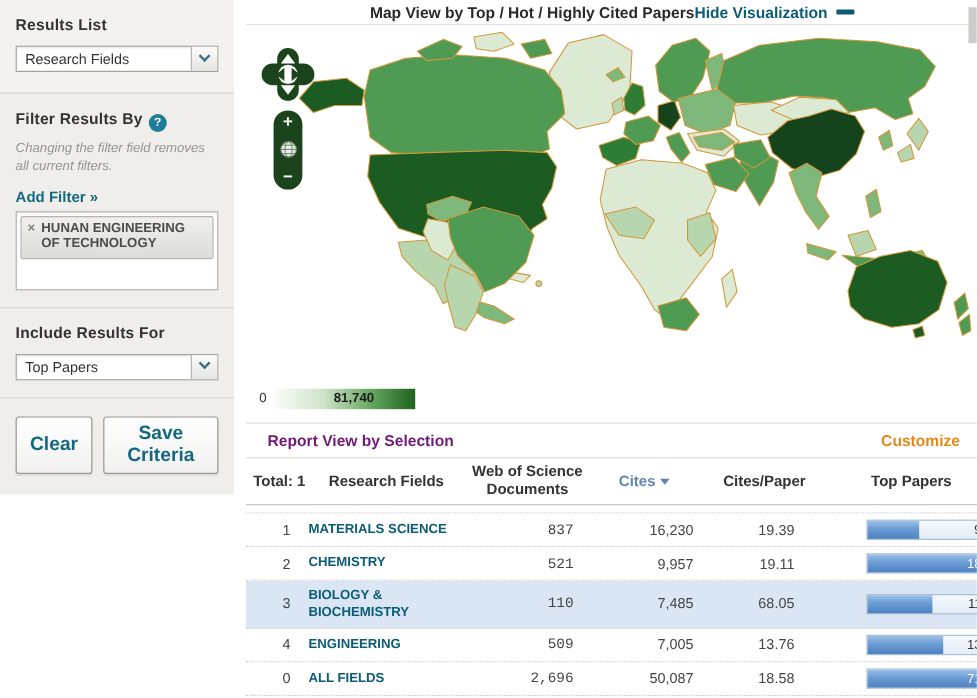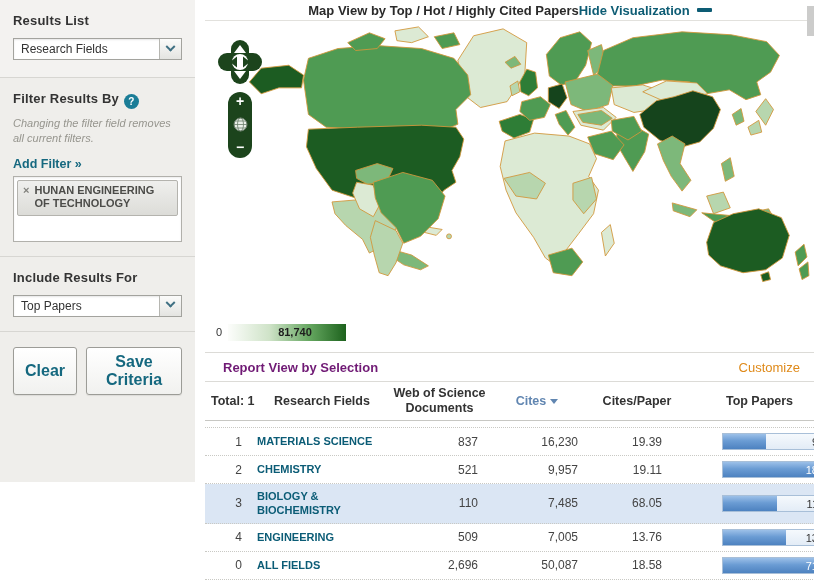--- a/index.html
+++ b/index.html
@@ -2,21 +2,21 @@
 <html><head>
 <meta charset="utf-8">
 <style>
   * { box-sizing: border-box; margin: 0; padding: 0; }
   html,body { width:814px; height:582px; }
   body {
     position:relative; overflow:hidden; background:#fff;
     font-family:"Liberation Sans","DejaVu Sans",sans-serif; color:#333;
   }
   
-  .sidebar { position:absolute; left:0; top:0; width:195px; height:482px; background:#efeeeb; }
+  .sidebar { position:absolute; left:0; top:0; width:195px; height:412px; background:#efeeeb; }
   .sb-section { padding:13px 13px 14px; border-bottom:1px solid #d7d6d2; }
   .sb-section.first { background:#f3f2f0; padding-bottom:17px; }
   .sb-heading { font-size:13px; font-weight:bold; color:#333; margin-bottom:10px; letter-spacing:.2px; }
   .selectbox { height:22px; background:#fff; border:1px solid #a3a39e; display:flex; align-items:center;
     justify-content:space-between; font-size:12px; color:#333; padding-left:7px; cursor:pointer;
     box-shadow:inset 0 1px 2px rgba(0,0,0,.10); }
   .selectbox .chev-btn { width:22px; height:20px; border-left:1px solid #b6b6b1;
     background:linear-gradient(#fbfbfa,#e4e4e1); display:flex; align-items:center; justify-content:center; }
   .chev { width:7px; height:7px; border-right:2px solid #3f7083; border-bottom:2px solid #3f7083;
     transform:rotate(45deg) translate(-2px,-2px); }
@@ -52,36 +52,36 @@
   
   .legend { display:flex; align-items:center; gap:6px; padding-left:11px; height:20px; margin-top:6px; }
   .legend-min { font-size:11px; color:#333; }
   .legend-grad { position:relative; width:118px; height:17px;
     background:linear-gradient(90deg,#fcfdfb 0%,#cfe3c8 35%,#63a55e 70%,#1d621d 100%); }
   .legend-max { position:absolute; left:34px; top:2px; font-size:11px; font-weight:bold; color:#1e1e1e;padding-left:16px; }
   
   .report-header { margin-top:10px; height:30px; border-top:1px solid #dcdbd7; border-bottom:1px solid #dcdbd7;
     display:flex; align-items:center; justify-content:space-between; padding:0 14px 0 18px; }
   .report-title { font-size:13px; font-weight:bold; color:#701a75; }
-  .customize { color:#df8a1a; font-weight:normal; font-size:13px; cursor:pointer;margin-left:20px; }
+  .customize { color:#df8a1a; font-weight:bold; font-size:13px; cursor:pointer;margin-left:20px; }
   
   .grid { display:grid; grid-template-columns:52px 130px 105px 90px 110px 135px; width:622px; }
   .thead { min-height:37px; align-items:center; border-bottom:1px solid #c7c7c3; padding:4px 0; }
   .th { font-size:12.5px; font-weight:bold; color:#333; text-align:center; line-height:1.2; }
   .th.total { text-align:left; padding-left:6px; }
   .th.cites { color:#6186b1; cursor:pointer; }
   .th .sort-arrow { display:inline-block; width:0; height:0; border-left:4px solid transparent;
     border-right:4px solid transparent; border-top:5px solid #6186b1; margin-left:4px; vertical-align:1px; }
   .tbody { margin-top:6px; border-top:1px dotted #c9c9c4; }
   .trow { align-items:center; border-bottom:1px dotted #c9c9c4; padding:5px 0; min-height:21px; background:#fff; }
   .trow.hl { background:#dbe6f4; }
   .td-rank { text-align:right; padding-right:15px; font-size:12px; color:#444; }
   .td-field { color:#0b5c76; font-weight:bold; font-size:11px; line-height:1.3; padding-right:12px; cursor:pointer; }
   .td-num { text-align:right; font-size:12px; color:#444; }
-  .td-docs { padding-right:14px; }
+  .td-docs { padding-right:14px;font-family:Liberation Mono, monospace; }
   .td-cites { padding-right:4px; }
   .td-cpp { padding-right:30px; }
   .td-bar { padding-left:30px; }
   .bar { position:relative; width:100px; height:17px; border:1px solid #a8bfd8;
     background:linear-gradient(#f5f9fd,#e3ecf6); }
   .bar-fill { height:100%; background:linear-gradient(#9cc0e8 0%,#6b9cd4 45%,#4d82c0 100%); }
   .bar-label { position:absolute; right:3px; top:2px; font-size:11px; color:#333; }
   .bar-label.on-fill { color:#fff; }
 </style>
 </head>

